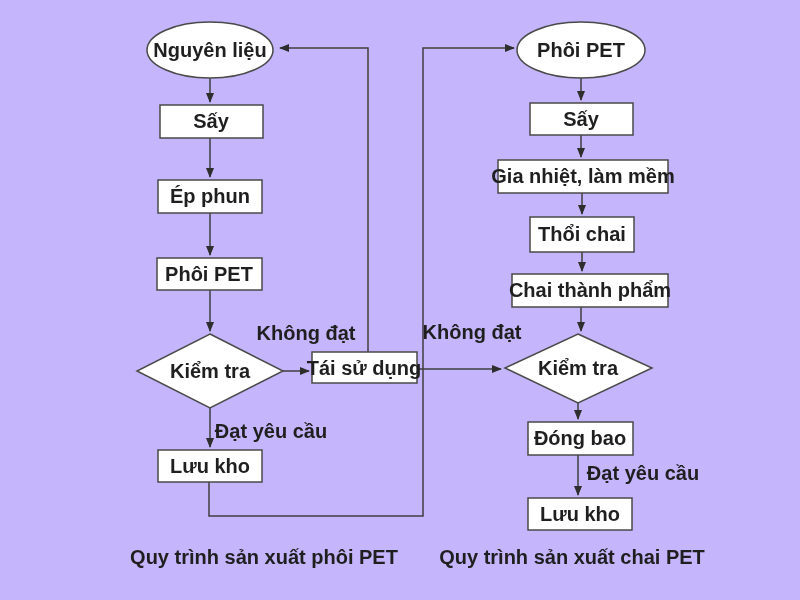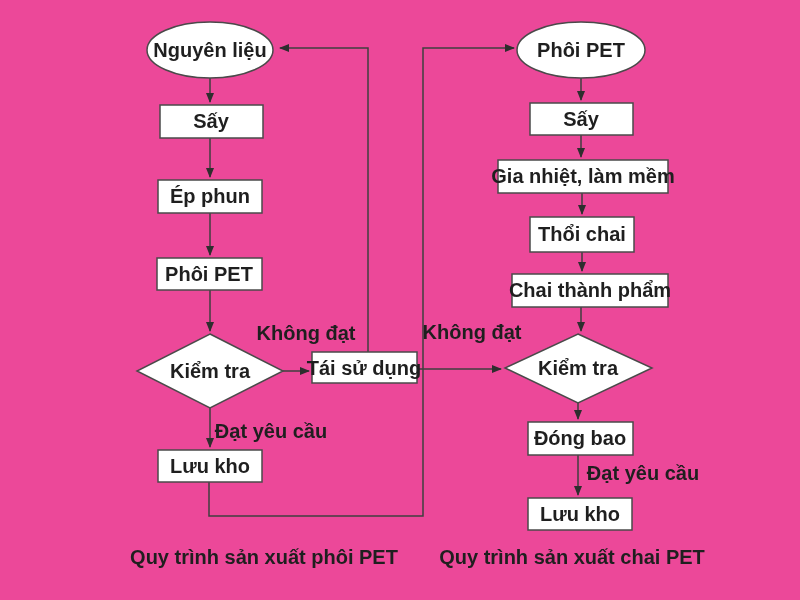--- a/index.html
+++ b/index.html
@@ -4,21 +4,21 @@
 <style>
   html, body {
     margin: 0;
     padding: 0;
     background: #ffffff;
   }
   .canvas {
     position: relative;
     width: 800px;
     height: 600px;
-    background: #ec4899;
+    background: #c4b5fd;
     overflow: hidden;
   }
   svg {
     display: block;
   }
   .shape {
     fill: #ffffff;
     stroke: #4a4a4a;
     stroke-width: 1.5;
   }

